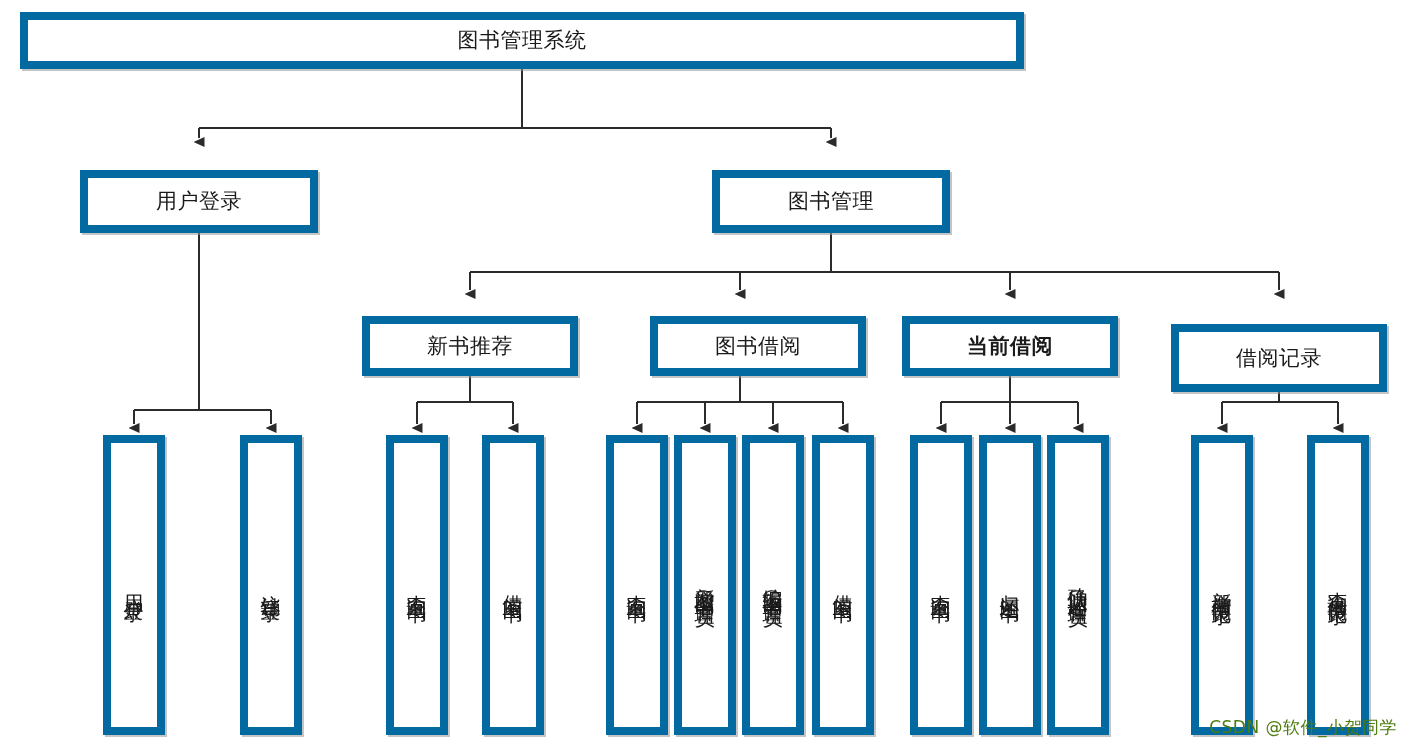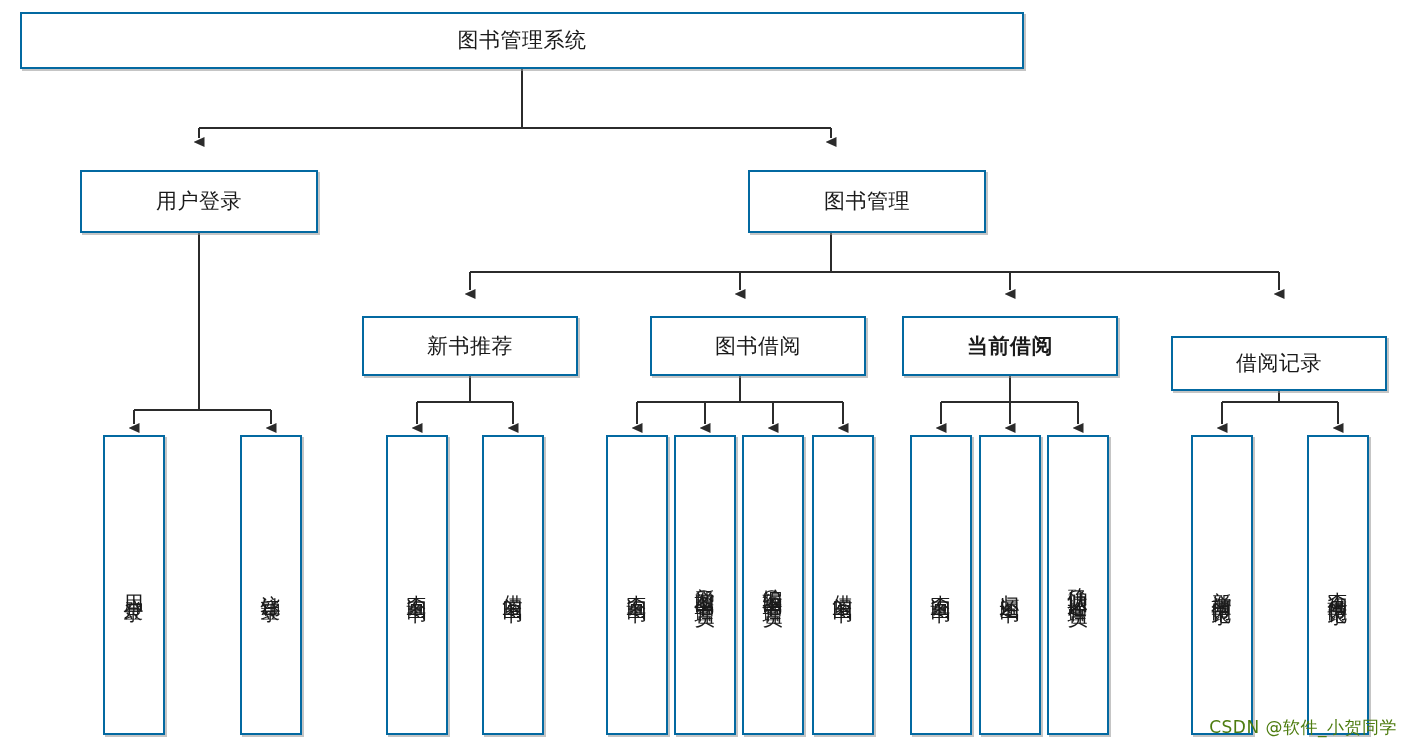--- a/index.html
+++ b/index.html
@@ -19,21 +19,21 @@
     position: absolute;
     left: 0;
     top: 0;
     width: 1405px;
     height: 747px;
     pointer-events: none;
   }
   .node {
     position: absolute;
     box-sizing: border-box;
-    border: 2px solid #0369a1;
+    border: 8px solid #0369a1;
     background: #ffffff;
     box-shadow: 2px 2px 0 rgba(150,150,150,0.55);
     display: flex;
     align-items: center;
     justify-content: center;
     color: #1a1a1a;
   }
   .node .lbl {
     display: block;
     text-align: center;
@@ -125,37 +125,37 @@
   </svg>
 
   <div class="node horiz" style="left:20px; top:12px; width:1004px; height:57px;">
     <span class="lbl">图书管理系统</span>
   </div>
 
   <div class="node horiz" style="left:80px; top:170px; width:238px; height:63px;">
     <span class="lbl">用户登录</span>
   </div>
 
-  <div class="node horiz" style="left:712px; top:170px; width:238px; height:63px;margin-left:36px;">
+  <div class="node horiz" style="left:712px; top:170px; width:238px; height:63px;">
     <span class="lbl">图书管理</span>
   </div>
 
   <div class="node horiz" style="left:362px; top:316px; width:216px; height:60px;">
     <span class="lbl">新书推荐</span>
   </div>
 
   <div class="node horiz" style="left:650px; top:316px; width:216px; height:60px;">
     <span class="lbl">图书借阅</span>
   </div>
 
   <div class="node horiz" style="left:902px; top:316px; width:216px; height:60px;font-weight:bold;">
     <span class="lbl">当前借阅</span>
   </div>
 
-  <div class="node horiz" style="left:1171px; top:336px; width:216px; height:55px;">
+  <div class="node horiz" style="left:1171px; top:324px; width:216px; height:68px;">
     <span class="lbl">借阅记录</span>
   </div>
 
   <div class="node vert" style="left:103px; top:435px; width:62px; height:300px;">
     <span class="lbl">用户登录</span>
   </div>
 
   <div class="node vert" style="left:240px; top:435px; width:62px; height:300px;">
     <span class="lbl">注销登录</span>
   </div>

